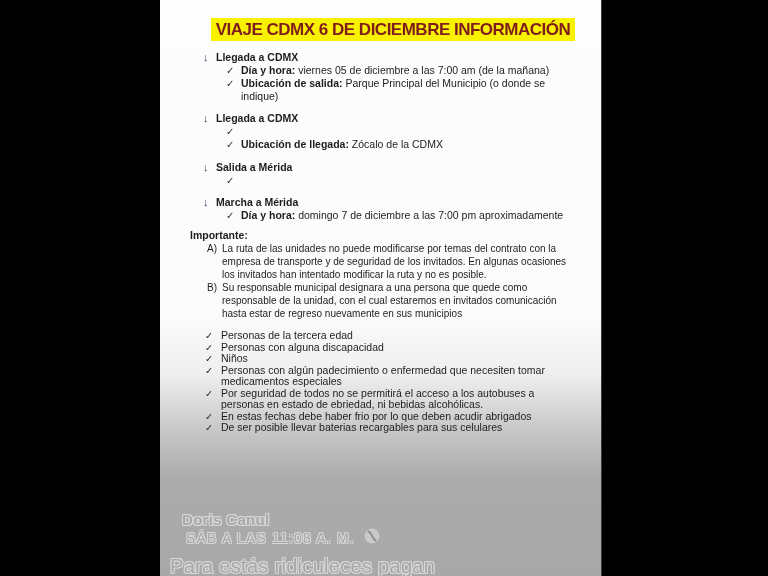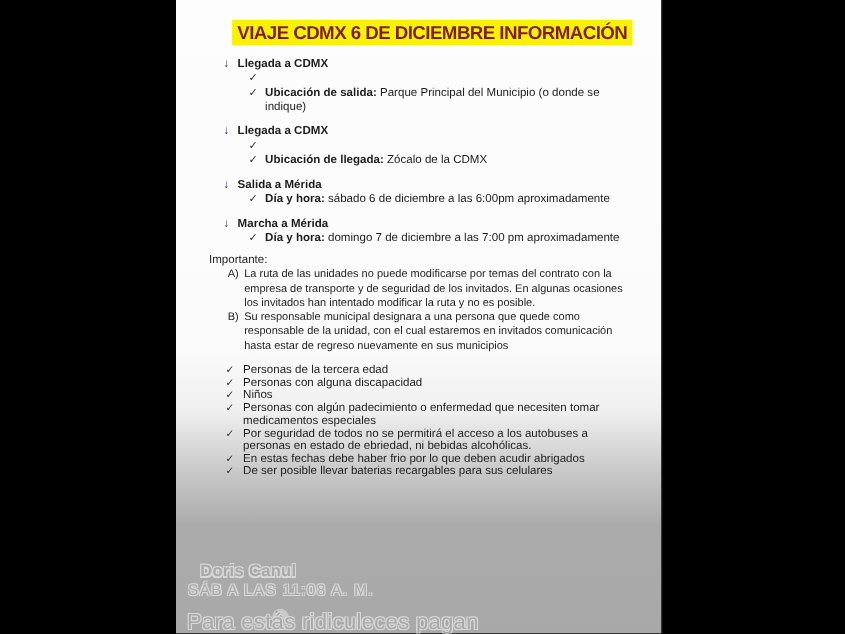--- a/index.html
+++ b/index.html
@@ -38,40 +38,40 @@
   .sec-h{display:flex;align-items:baseline;}
   .arrow{
     width:13px;margin-left:15px;flex:0 0 auto;
     color:var(--bullet,#3e3c66);font-weight:bold;font-size:11px;
   }
   .sec-items{margin-left:38px;}
   .chk-row{display:flex;align-items:baseline;}
   .check{
     width:15px;flex:0 0 auto;color:#2e2e2e;font-size:10px;
   }
-  .imp-h{margin:7px 0 0 2px;}
+  .imp-h{margin:7px 0 0 2px;font-weight:bold;}
   .imp-row{display:flex;align-items:baseline;margin-left:19px;font-size:10px;line-height:13px;}
   .imp-letter{width:15px;flex:0 0 auto;}
   .imp-text{width:352px;}
   .rec-h{margin:11px 0 0 2px;font-weight:bold;}
   .rec{margin:8px 0 0 2px;width:402px;}
   .conds{margin:10px 0 0 17px;line-height:11.5px;}
   .conds .chk-row span:last-child{width:372px;}
   .conds .check{width:16px;font-size:9.5px;}
 
   .overlay{
     position:absolute;z-index:5;
     color:var(--overlay_fill,#a8a8a8);
     text-shadow:-1px -1px 0 var(--overlay_outline,#d8d8d8),
                  1px -1px 0 var(--overlay_outline,#d8d8d8),
                 -1px  1px 0 var(--overlay_outline,#d8d8d8),
                  1px  1px 0 var(--overlay_outline,#d8d8d8);
   }
   .author{left:22px;top:511px;font-size:15px;letter-spacing:0.3px;font-weight:bold;}
-  .ts-row{left:11px;top:528px;font-size:14px;letter-spacing:1.2px;display:flex;align-items:center;gap:9px;flex-direction:column;}
+  .ts-row{left:26px;top:528px;font-size:14px;letter-spacing:1.2px;display:flex;align-items:center;gap:9px;}
   .caption{left:10px;top:555px;font-size:20px;letter-spacing:0.3px;}
   .globe{flex:0 0 auto;display:inline-block;}
 </style>
 </head>
 <body>
 
 <div class="letterbox left"></div>
 <div class="letterbox right"></div>
 
 <div class="column">
@@ -84,20 +84,21 @@
 
 
     <div class="sec">
       <div class="sec-h">
         <span class="arrow">↓</span>
         <span class="b">Llegada a CDMX</span>
       </div>
       <div class="sec-items">
         <div class="chk-row">
           <span class="check">✓</span>
+          <span><span class="b">Día y hora:</span><span> viernes 05 de diciembre a las 7:00 am (de la mañana)</span></span>
         </div>
         <div class="chk-row">
           <span class="check">✓</span>
           <span><span class="b">Ubicación de salida:</span><span> Parque Principal del Municipio (o donde se indique)</span></span>
         </div>
       </div>
     </div>
 
     <div class="sec gap9">
       <div class="sec-h">
@@ -116,21 +117,20 @@
     </div>
 
     <div class="sec gap10">
       <div class="sec-h">
         <span class="arrow">↓</span>
         <span class="b">Salida a Mérida</span>
       </div>
       <div class="sec-items">
         <div class="chk-row">
           <span class="check">✓</span>
-          <span><span class="b">Día y hora:</span><span> sábado 6 de diciembre a las 6:00pm aproximadamente</span></span>
         </div>
       </div>
     </div>
 
     <div class="sec gap9">
       <div class="sec-h">
         <span class="arrow">↓</span>
         <span class="b">Marcha a Mérida</span>
       </div>
       <div class="sec-items">

